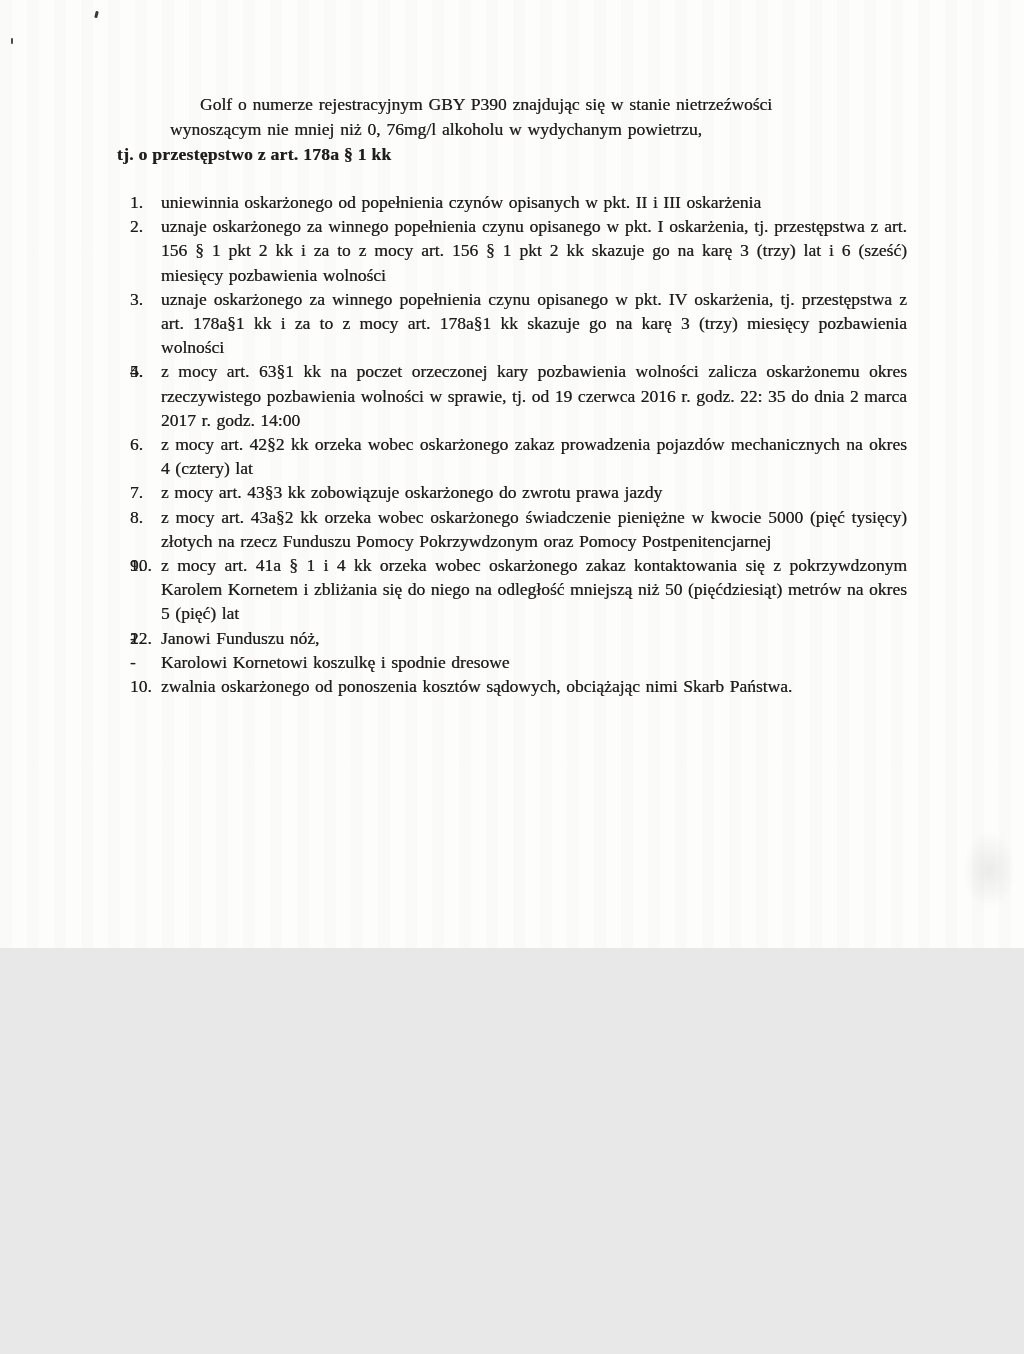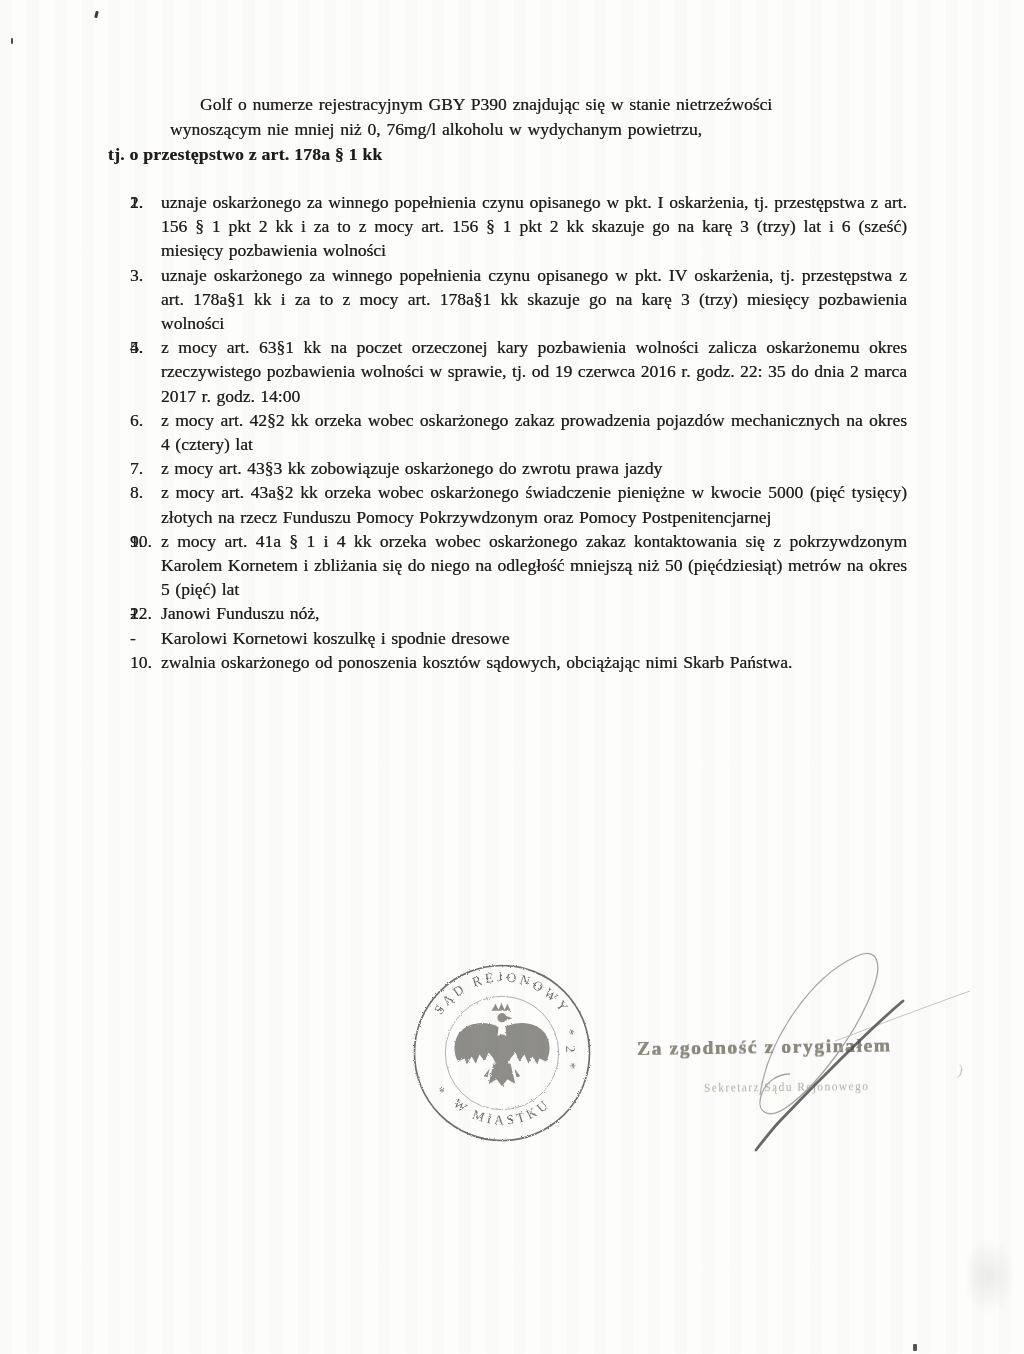--- a/index.html
+++ b/index.html
@@ -1,35 +1,35 @@
 <!DOCTYPE html>
 <html><head>
 <meta charset="utf-8">
 <style>
   html,body { margin:0; padding:0; background:#e8e8e8; }
   .page {
-    position:relative; width:1024px; height:1354px;
+    position:relative; width:1024px; height:948px;
     background:#fdfdfc; overflow:hidden;
     font-family:"Liberation Serif","DejaVu Serif",serif;
     color:#1f1d1b;
     text-decoration:underline;
   }
   
   .page::before {
     content:""; position:absolute; inset:0; pointer-events:none;
     background:repeating-linear-gradient(90deg, rgba(110,110,120,0.025) 0 12px, rgba(0,0,0,0) 12px 27px);
   }
   .scan { text-shadow:0.35px 0.3px 0.55px rgba(45,42,40,0.55), -0.2px 0 0.4px rgba(45,42,40,0.3); }
 
   .intro { position:absolute; top:92px; left:170px; width:736px; font-size:17.5px; line-height:25px; }
   .intro-line { text-align:justify; word-spacing:1.5px; }
   .intro-line:first-child { text-indent:30px; }
   .intro-line:last-child { text-align:left; }
 
-  .charge { position:absolute; top:144px; left:108px; font-size:17.5px; font-weight:bold; letter-spacing:0.3px; }
+  .charge { position:absolute; top:144px; left:117px; font-size:17.5px; font-weight:bold; letter-spacing:0.3px; }
 
   .rulings { position:absolute; top:190px; left:130px; width:777px; margin:0; padding:0; list-style:none;
              font-size:17.5px; line-height:24.2px; }
   .ruling { position:relative; padding-left:31px; text-align:justify; word-spacing:1.2px; }
   .ruling .marker { position:absolute; left:0; top:0; }
 
   .seal { position:absolute; left:410px; top:961px; width:184px; height:184px; opacity:0.8; }
   .cert-stamp {
     position:absolute; left:637px; top:1036px; width:290px;
     font-size:19.5px; font-weight:bold; letter-spacing:1.6px;
@@ -69,20 +69,21 @@
   <div class="intro-line">Golf o numerze rejestracyjnym GBY P390 znajdując się w stanie nietrzeźwości</div>
       <div class="intro-line">wynoszącym nie mniej niż 0, 76mg/l alkoholu w wydychanym powietrzu,</div>
     </div>
 
   <div class="charge scan">tj. o przestępstwo z art. 178a § 1 kk</div>
 
   <ol class="rulings scan">
 
   <li class="ruling">
       <span class="marker">1.</span>
+      <span class="text">uniewinnia oskarżonego od popełnienia czynów opisanych w pkt. II i III oskarżenia</span>
     </li>
       <li class="ruling">
       <span class="marker">2.</span>
       <span class="text">uznaje oskarżonego za winnego popełnienia czynu opisanego w pkt. I oskarżenia, tj. przestępstwa z art. 156 § 1 pkt 2 kk i za to z mocy art. 156 § 1 pkt 2 kk skazuje go na karę 3 (trzy) lat i 6 (sześć) miesięcy pozbawienia wolności</span>
     </li>
       <li class="ruling">
       <span class="marker">3.</span>
       <span class="text">uznaje oskarżonego za winnego popełnienia czynu opisanego w pkt. IV oskarżenia, tj. przestępstwa z art. 178a§1 kk i za to z mocy art. 178a§1 kk skazuje go na karę 3 (trzy) miesięcy pozbawienia wolności</span>
     </li>
       <li class="ruling">

